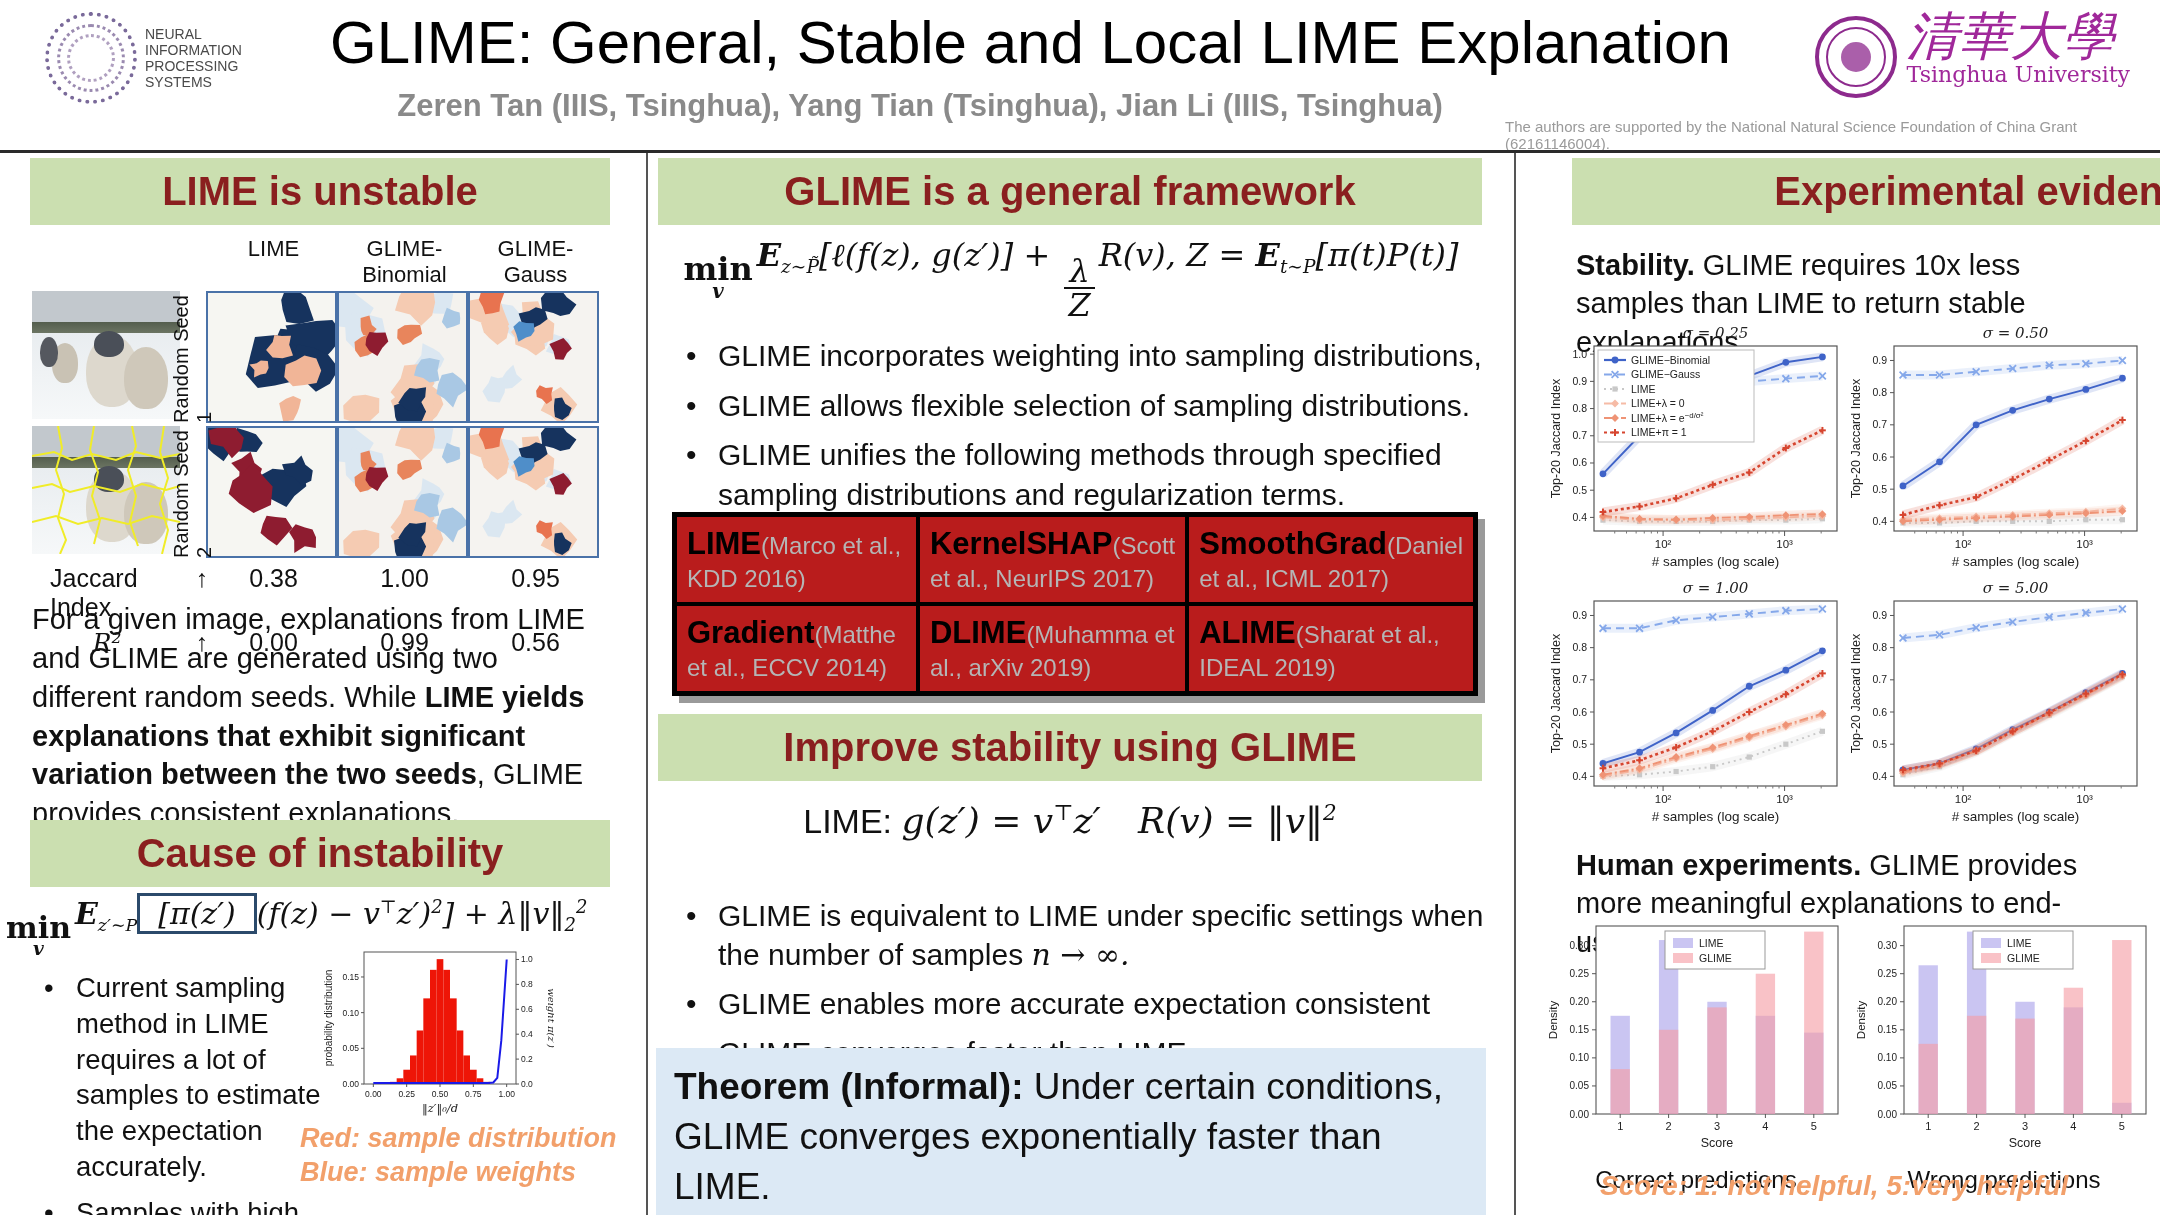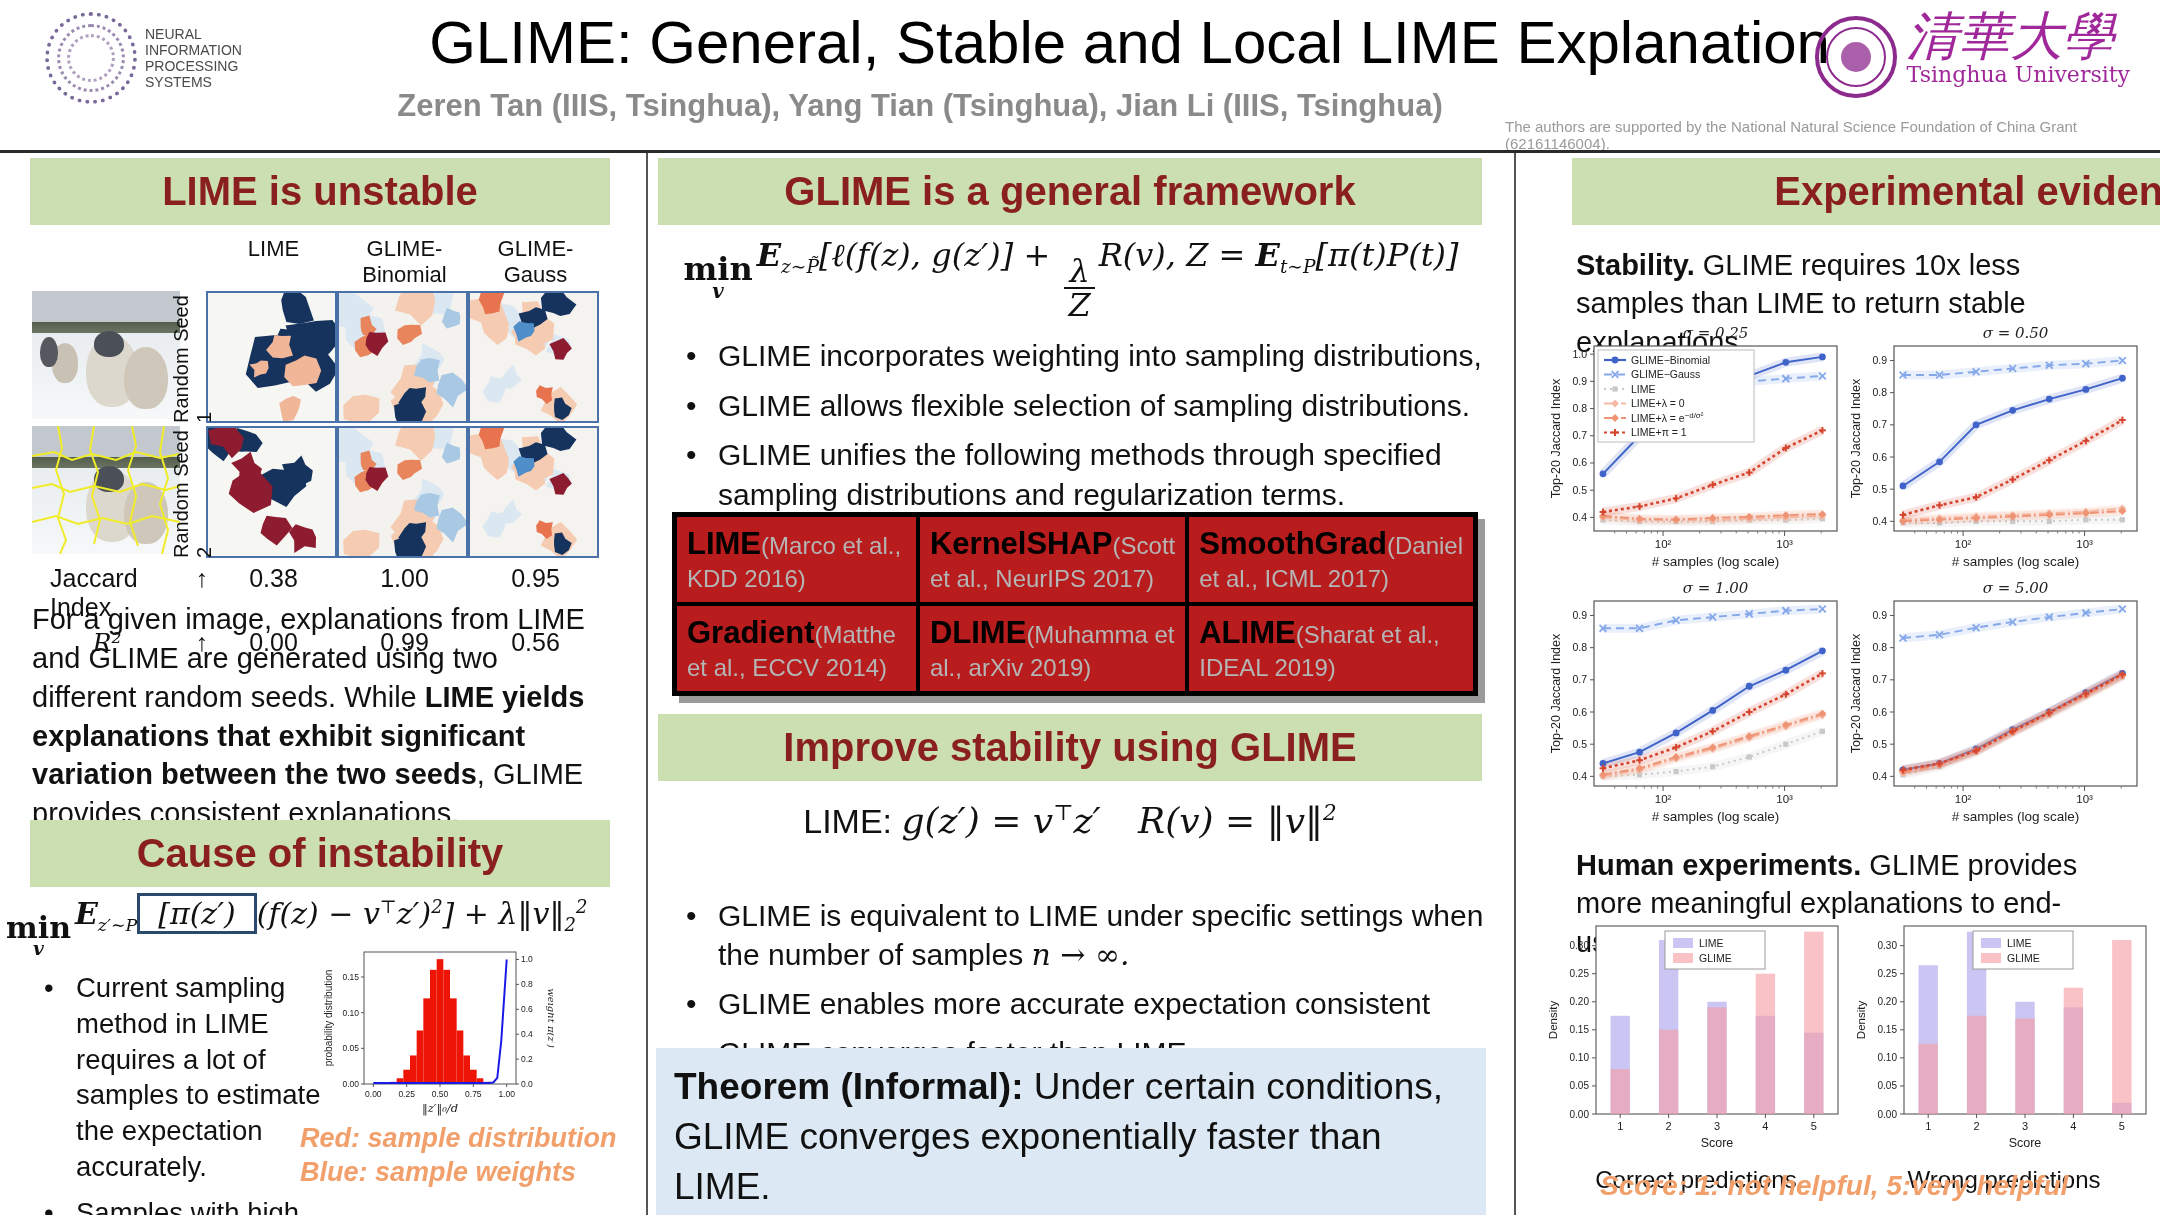--- a/index.html
+++ b/index.html
@@ -1,19 +1,19 @@
 <!DOCTYPE html>
 <html><head>
 <meta charset="utf-8">
 <style>
   html,body{margin:0;padding:0;background:#ffffff;}
   .poster{position:relative;width:2160px;height:1215px;background:#fff;overflow:hidden;
           font-family:"Liberation Sans",sans-serif;color:#111;}
   
-  .hdr-title{position:absolute;left:330px;top:8px;width:1500px;text-align:right;
+  .hdr-title{position:absolute;left:330px;top:8px;width:1500px;text-align:left;
              font-size:60px;font-weight:400;color:#000;letter-spacing:0px;}
   .hdr-authors{position:absolute;left:330px;top:88px;width:1180px;text-align:center;
                font-size:31px;font-weight:bold;color:#8a8a8a;}
   .grant{position:absolute;left:1505px;top:118px;width:650px;font-size:15px;color:#9a9a9a;}
   .neurips{position:absolute;left:45px;top:12px;display:flex;align-items:center;gap:8px;}
   .neurips-circ{width:84px;height:84px;border-radius:50%;border:4px dotted #7a6a9a;
                 position:relative;}
   .neurips-circ:before{content:"";position:absolute;inset:8px;border-radius:50%;border:3px dotted #9a8ab0;}
   .neurips-circ:after{content:"";position:absolute;inset:18px;border-radius:50%;border:3px dotted #b0a0c0;}
   .neurips-txt{font-size:14px;color:#4a4a4a;line-height:1.15;}

